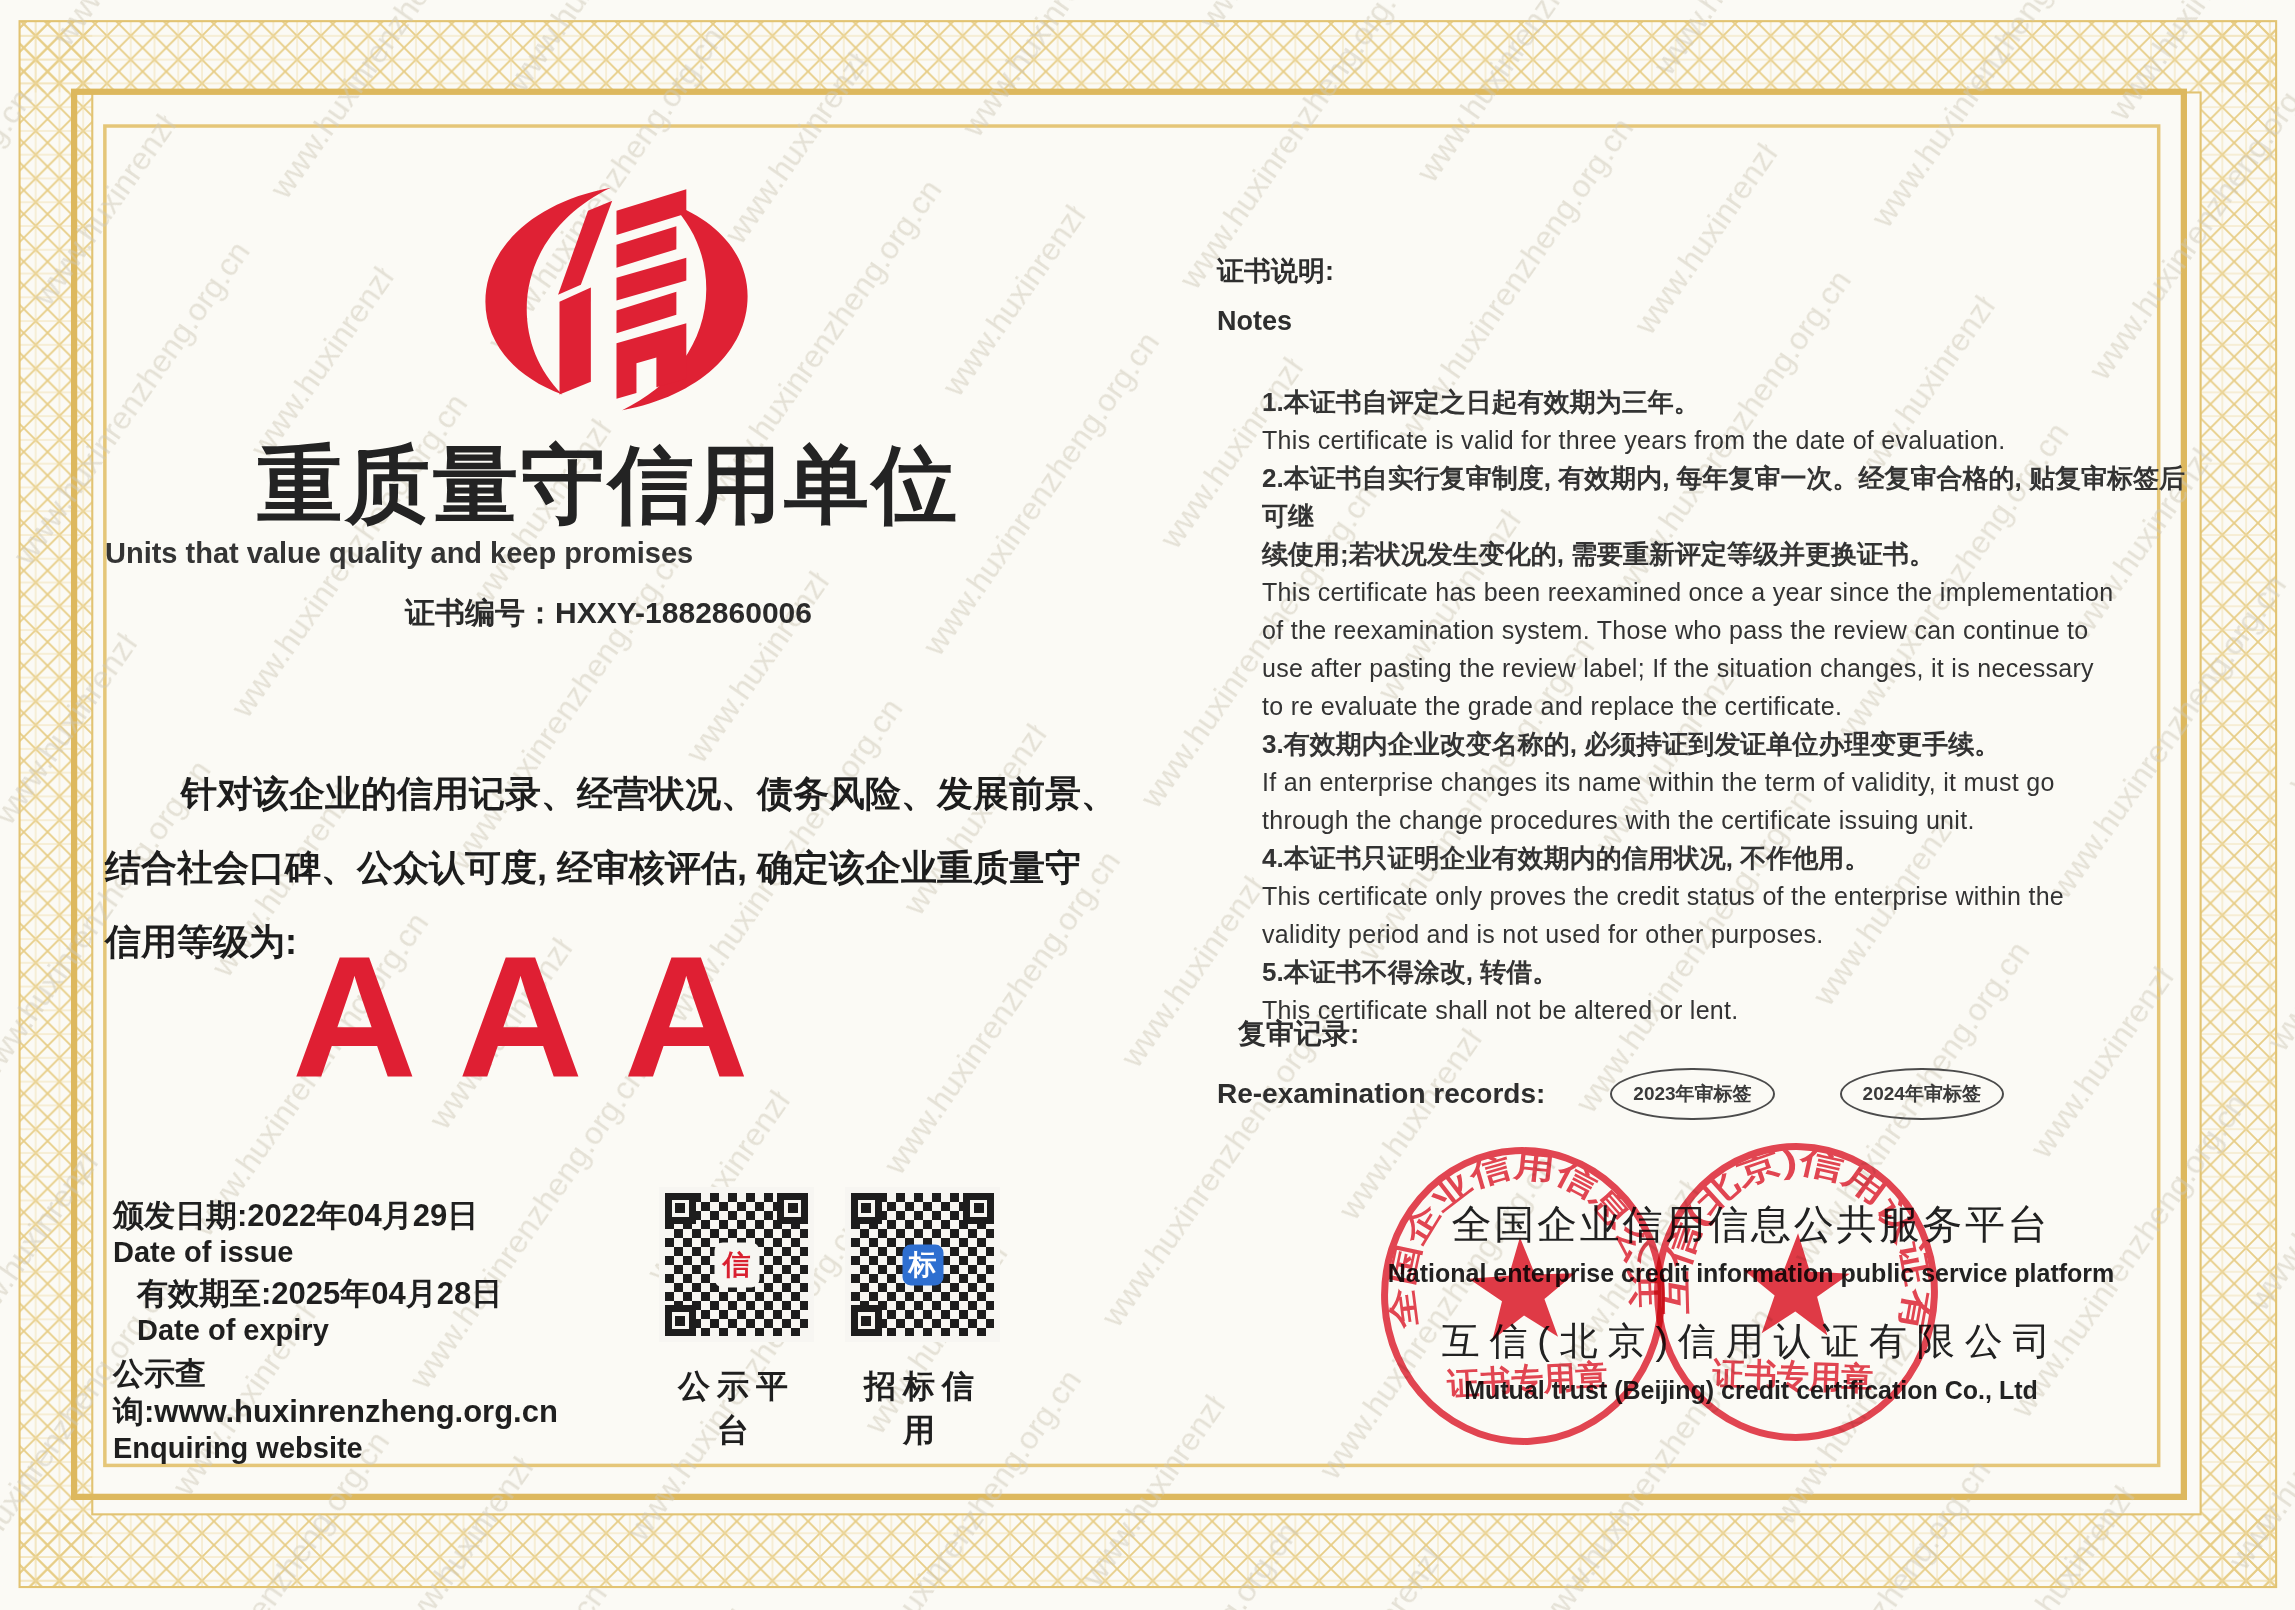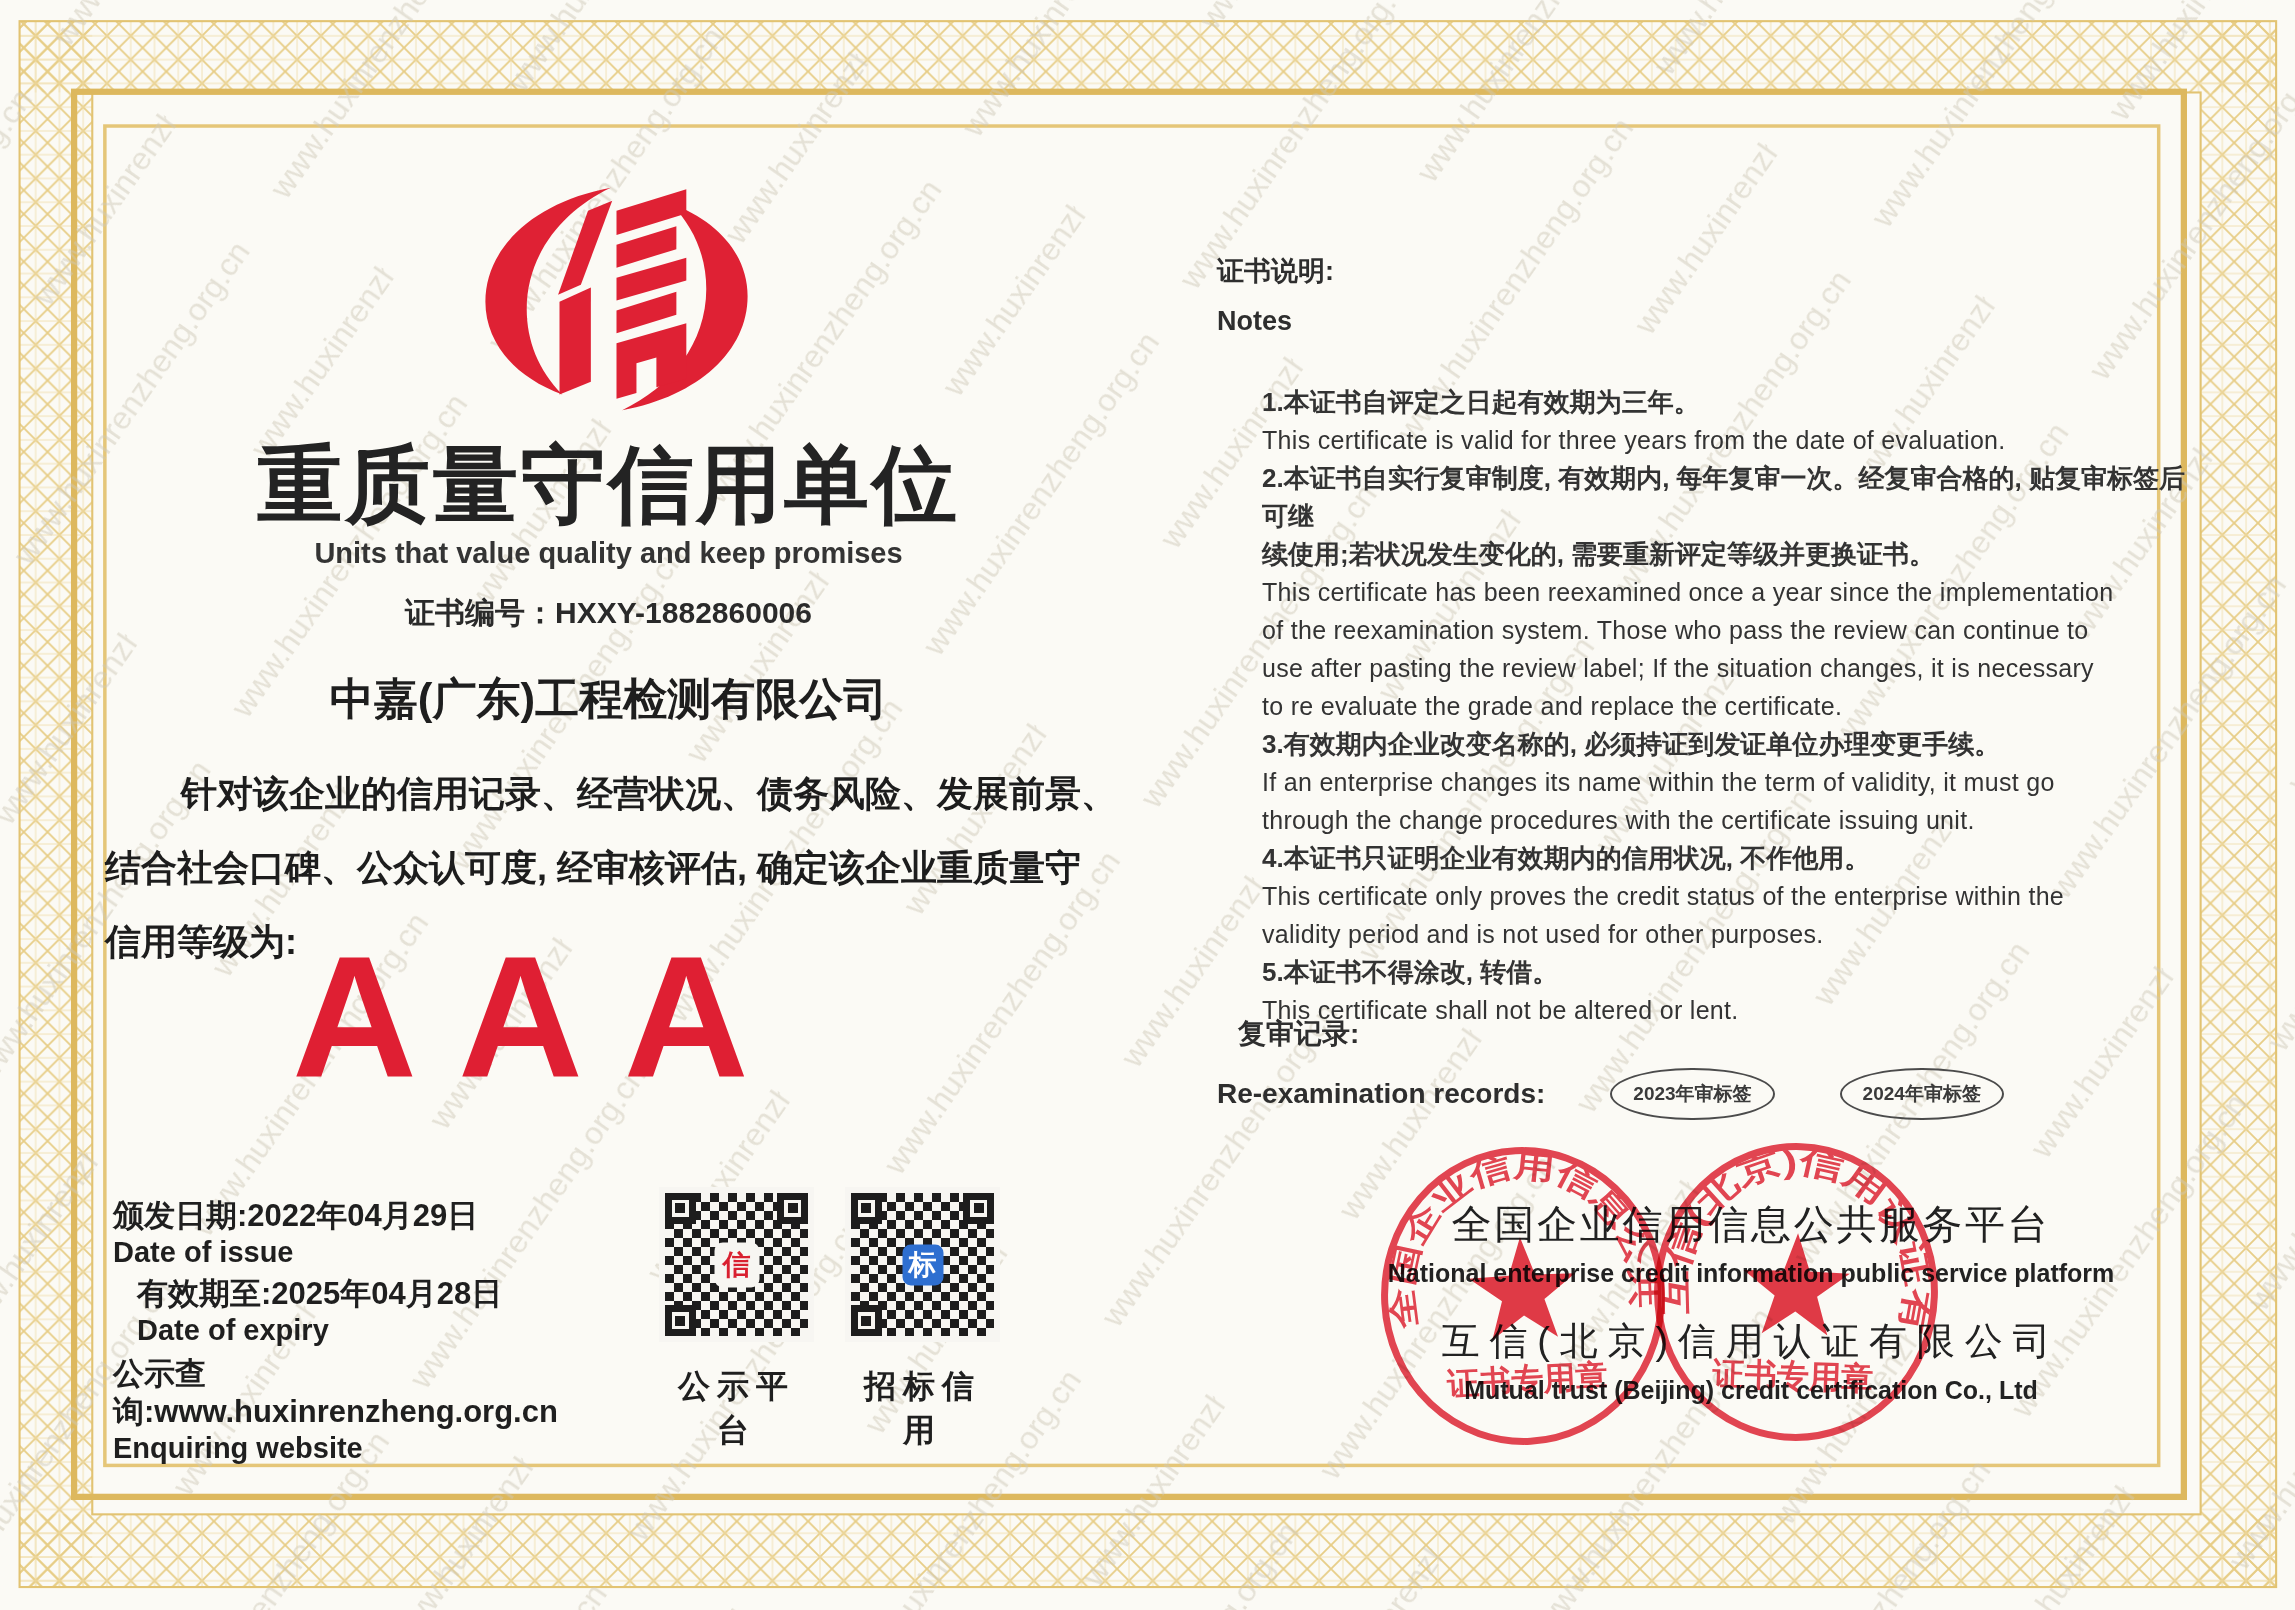--- a/index.html
+++ b/index.html
@@ -9,21 +9,21 @@
     font-family:"Liberation Sans","DejaVu Sans",sans-serif;
     color:#262626;
   }
   .layer{position:absolute;left:0;top:0;width:100%;height:100%;}
   .abs{position:absolute;}
 
   
   .logo{left:474px;top:169px;width:285px;height:260px;}
   .title{left:105px;top:428px;width:1007px;text-align:center;
          font-size:85px;font-weight:900;letter-spacing:2.8px;color:#232323;}
-  .subtitle{left:105px;top:537px;width:1007px;text-align:center;
+  .subtitle{left:105px;top:537px;width:1007px;text-align:left;
          font-size:29px;font-weight:600;color:#343434;}
   .certno{left:105px;top:593px;width:1007px;text-align:center;
          font-size:30px;font-weight:700;color:#2a2a2a;}
   .company{left:105px;top:670px;width:1007px;text-align:center;
          font-size:44px;font-weight:800;color:#1e1e1e;}
   .statement{left:105px;top:757px;width:1015px;
          font-size:36px;font-weight:700;line-height:74px;color:#1d1d1d;}
   .statement .indent{text-indent:76px;}
   .grade{left:292px;top:930px;font-size:173px;font-weight:900;
          letter-spacing:41px;color:#df1f33;line-height:1;}
@@ -117,21 +117,20 @@
       <path d="M100,52 L142,39 L142,55 L100,68 Z"></path>
       <path d="M100,75 L149,61 L149,77 L100,91 Z"></path>
       <path d="M100,98 L142,85 L142,101 L100,114 Z"></path>
       <path d="M100,121 L149,107 L149,146 L128,152 L128,131 L114,135 L114,156 L100,160 Z"></path>
     </g>
   </svg>
 
   <div class="abs title">重质量守信用单位</div>
   <div class="abs subtitle">Units that value quality and keep promises</div>
   <div class="abs certno">证书编号：HXXY-1882860006</div>
-  <div class="abs company">中嘉(广东)工程检测有限公司</div>
 
   <div class="abs statement">
     <div class="indent">针对该企业的信用记录、经营状况、债务风险、发展前景、</div>
     <div>结合社会口碑、公众认可度, 经审核评估, 确定该企业重质量守</div>
     <div>信用等级为:</div>
   </div>
 
   <div class="abs grade">AAA</div>
 
   <div class="abs dateblock db1">

